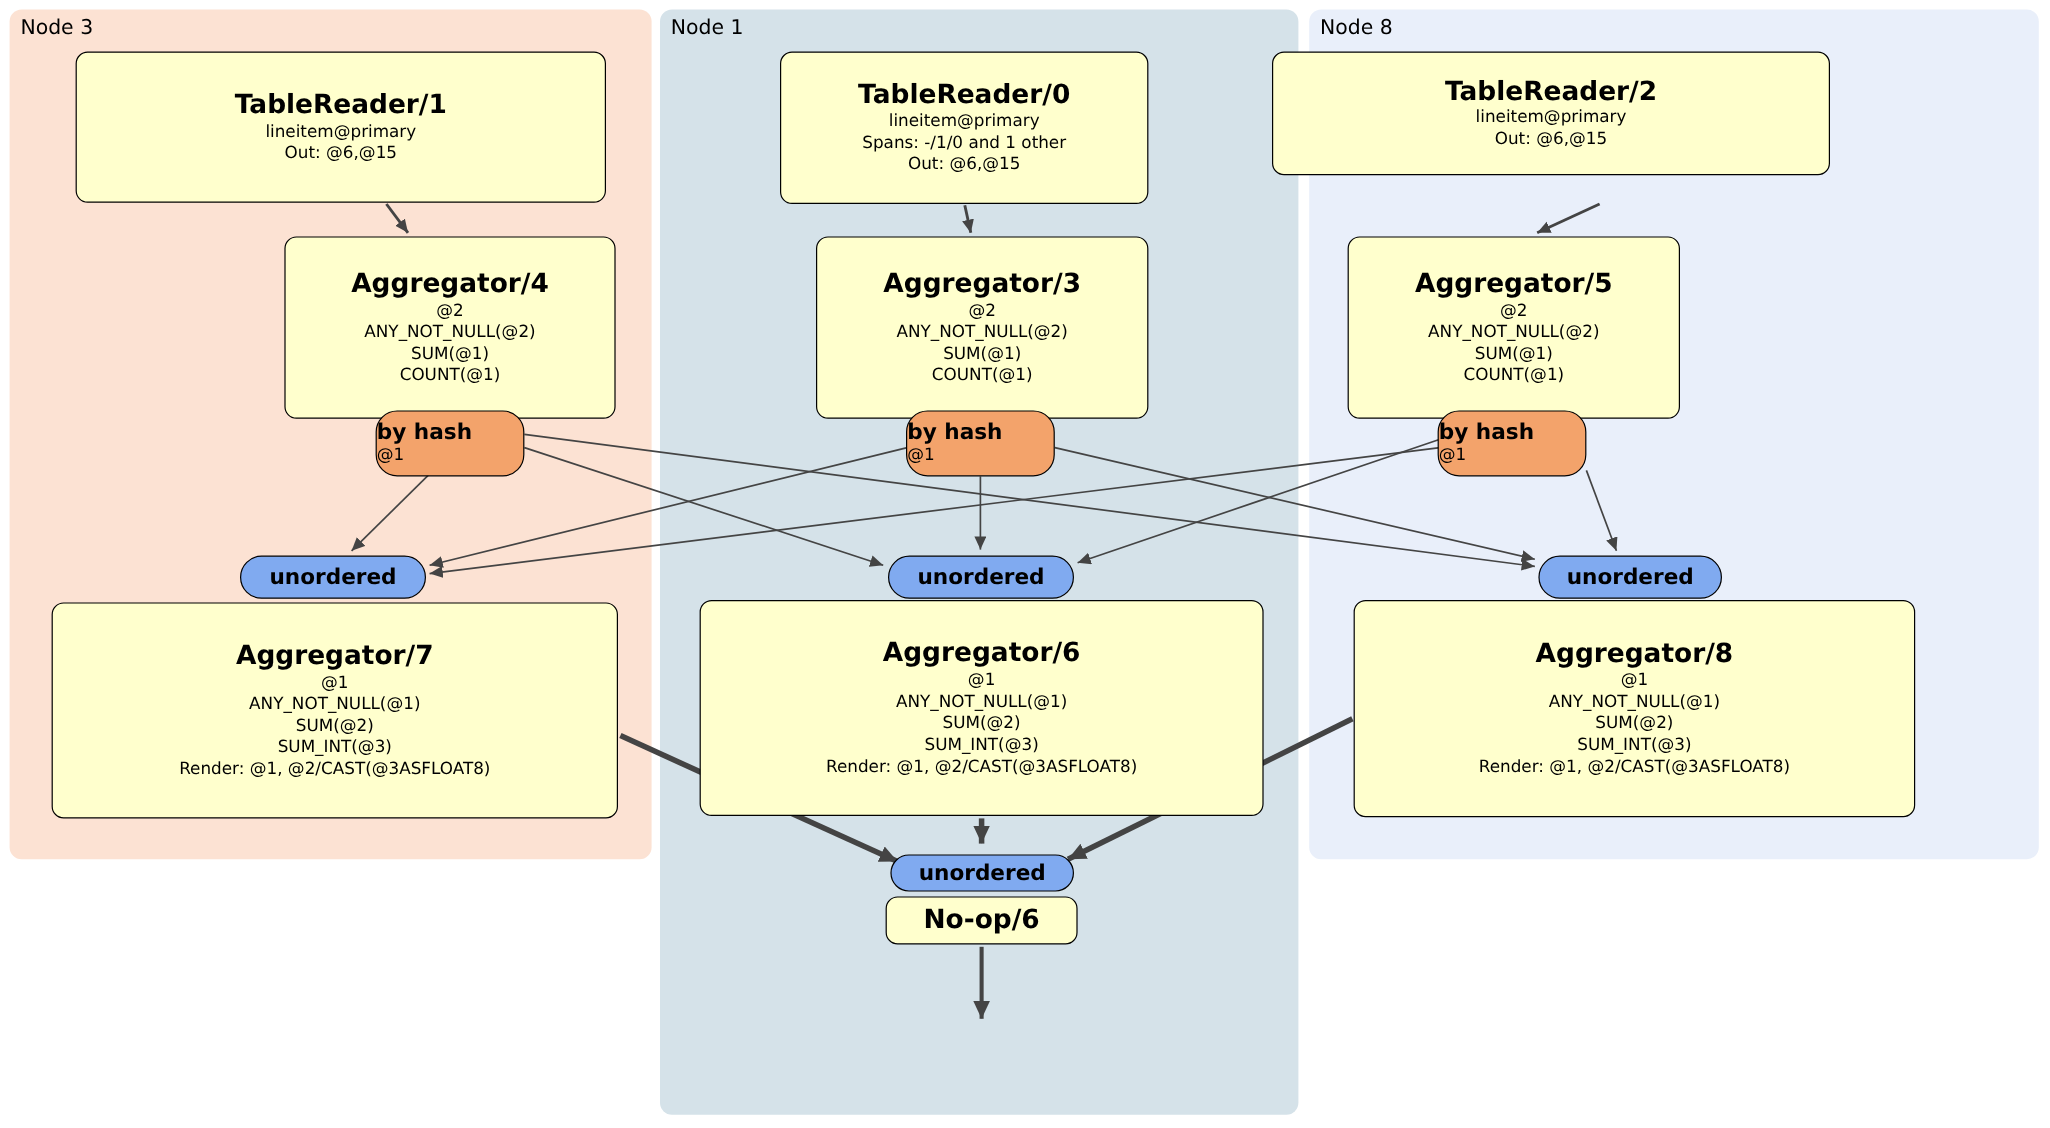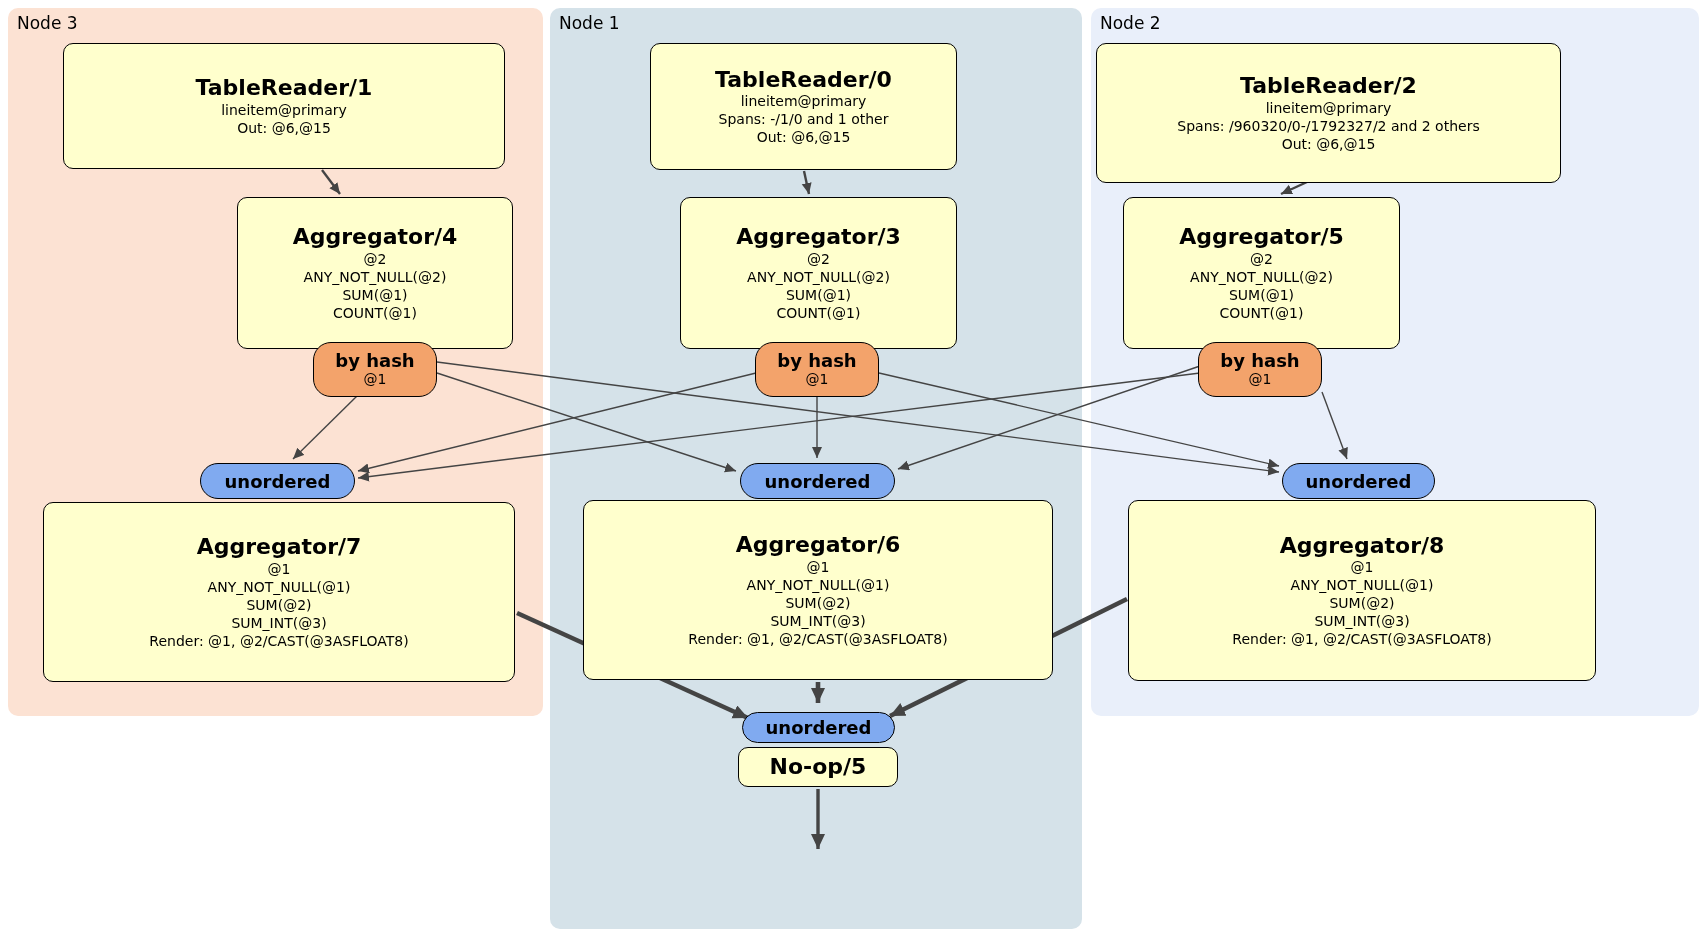--- a/index.html
+++ b/index.html
@@ -25,21 +25,21 @@
     display:flex; flex-direction:column; justify-content:center; align-items:center;
     text-align:right; line-height:1.28; box-sizing:border-box; padding:2px 6px;
   }
   .proc-title { font-weight:bold; font-size:22px; line-height:1.25; white-space:nowrap; }
   .proc-line  { font-size:14px; white-space:nowrap; }
 
   .hash {
     position:absolute; z-index:3;
     background:var(--hash-fill,#f3a36b);
     border:1.5px solid #000; border-radius:18px;
-    display:flex; flex-direction:column; justify-content:center; align-items:center;
+    display:flex; flex-direction:column; justify-content:center; 
     box-sizing:border-box;
   }
   .hash-label { font-weight:bold; font-size:18px; line-height:1.15; }
   .hash-sub   { font-size:14px; line-height:1.2; }
 
   .sync {
     position:absolute; z-index:3;
     background:var(--sync-fill,#80aaf0);
     border:1.5px solid #000; border-radius:18px;
     display:flex; justify-content:center; align-items:center;
@@ -51,21 +51,21 @@
 
 <div class="canvas">
 
   <div class="region" style="left:8px; top:8px; width:535px; height:708px; background:var(--node3-bg,#fce2d3);">
     <div class="region-label">Node 3</div>
   </div>
   <div class="region" style="left:550px; top:8px; width:532px; height:921px; background:var(--node1-bg,#d5e2e9);">
     <div class="region-label">Node 1</div>
   </div>
   <div class="region" style="left:1091px; top:8px; width:608px; height:708px; background:var(--node2-bg,#e9effa);">
-    <div class="region-label">Node 2</div>
+    <div class="region-label">Node 8</div>
   </div>
 
   <svg class="edges" width="1708" height="940">
     <defs>
       <marker id="ah-s" markerUnits="userSpaceOnUse" markerWidth="12" markerHeight="11" refX="11" refY="5" orient="auto">
         <path d="M0,0 L11,5 L0,10 z" fill="#444444"></path>
       </marker>
       <marker id="ah-l" markerUnits="userSpaceOnUse" markerWidth="16" markerHeight="15" refX="15" refY="7" orient="auto">
         <path d="M0,0 L15,7 L0,14 z" fill="#444444"></path>
       </marker>
@@ -96,24 +96,23 @@
     <div class="proc-title">TableReader/1</div>
     <div class="proc-line">lineitem@primary</div>
     <div class="proc-line">Out: @6,@15</div>
   </div>
   <div class="proc" style="left:650px; top:43px; width:307px; height:127px;">
     <div class="proc-title">TableReader/0</div>
     <div class="proc-line">lineitem@primary</div>
     <div class="proc-line">Spans: -/1/0 and 1 other</div>
     <div class="proc-line">Out: @6,@15</div>
   </div>
-  <div class="proc" style="left:1096px; top:43px; width:465px; height:140px;">
+  <div class="proc" style="left:1060px; top:43px; width:465px; height:103px;">
     <div class="proc-title">TableReader/2</div>
     <div class="proc-line">lineitem@primary</div>
-    <div class="proc-line">Spans: /960320/0-/1792327/2 and 2 others</div>
     <div class="proc-line">Out: @6,@15</div>
   </div>
 
   <div class="proc" style="left:237px; top:197px; width:276px; height:152px;">
     <div class="proc-title">Aggregator/4</div>
     <div class="proc-line">@2</div>
     <div class="proc-line">ANY_NOT_NULL(@2)</div>
     <div class="proc-line">SUM(@1)</div>
     <div class="proc-line">COUNT(@1)</div>
   </div>
@@ -170,17 +169,17 @@
     <div class="proc-line">@1</div>
     <div class="proc-line">ANY_NOT_NULL(@1)</div>
     <div class="proc-line">SUM(@2)</div>
     <div class="proc-line">SUM_INT(@3)</div>
     <div class="proc-line">Render: @1, @2/CAST(@3ASFLOAT8)</div>
   </div>
 
   <div class="sync" style="left:742px; top:712px; width:153px; height:31px;">unordered</div>
 
   <div class="proc" style="left:738px; top:747px; width:160px; height:40px;">
-    <div class="proc-title">No-op/5</div>
+    <div class="proc-title">No-op/6</div>
   </div>
 
 
 </div>
 
 </body></html>

